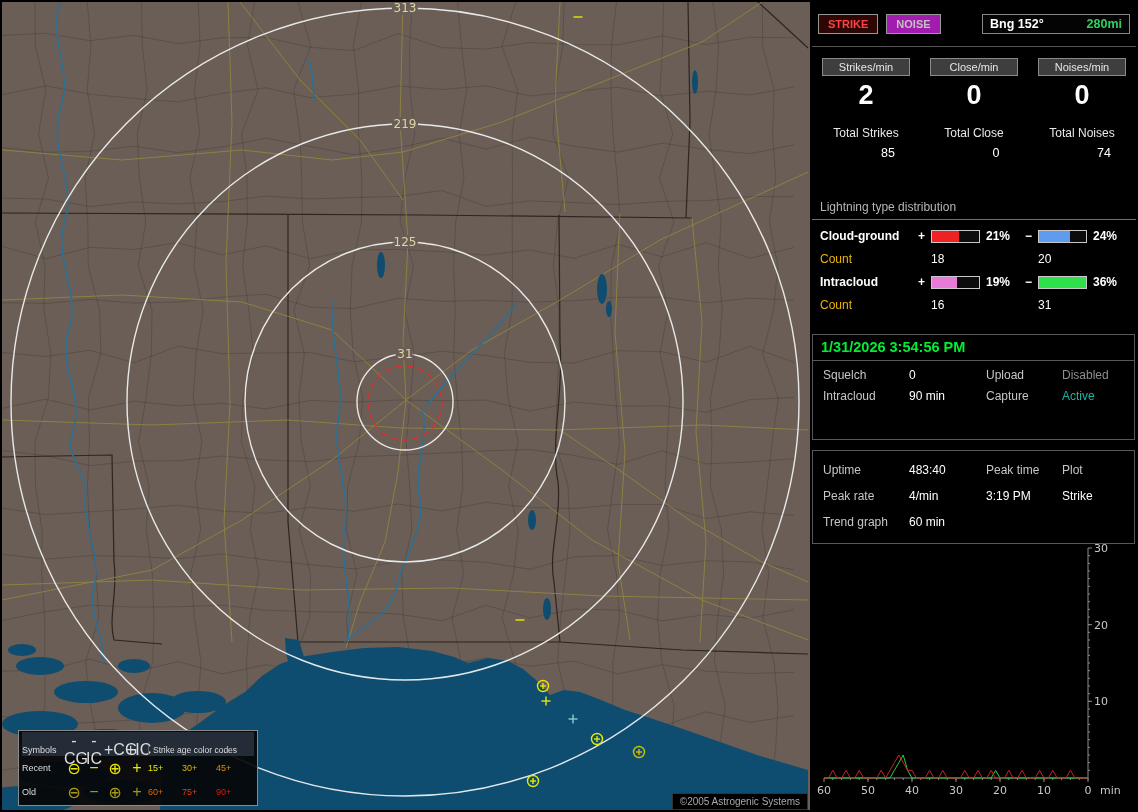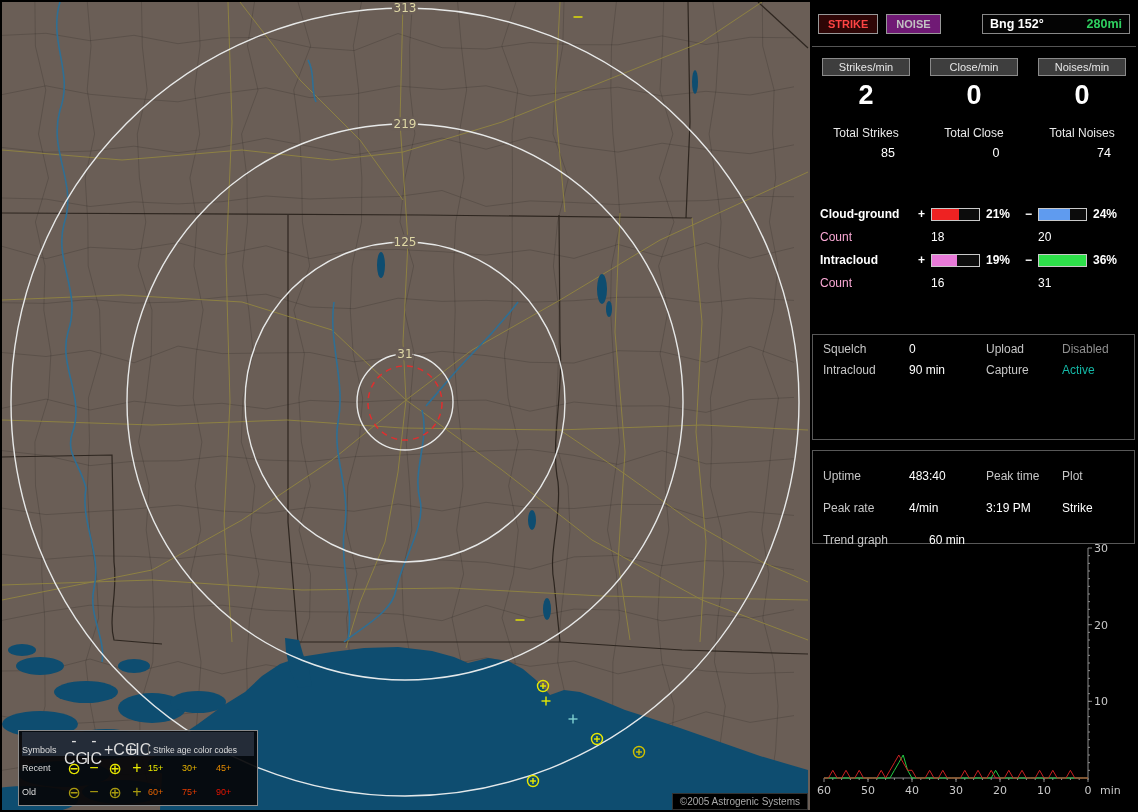--- a/index.html
+++ b/index.html
@@ -24,52 +24,52 @@
   .lg-agecell{font-weight:normal;}
   #map-copyright{position:absolute;right:2px;bottom:0;background:#000;color:#a8a8a8;
                  font-size:10px;padding:2px 7px;border:1px solid #333;}
 
   
   #panel{position:absolute;left:812px;top:2px;width:324px;height:808px;background:#000;color:#fff;font-size:12px;}
   #topbar{position:absolute;top:0;left:0;right:0;height:45px;border-bottom:1px solid #555;
           display:flex;align-items:center;gap:8px;padding:0 6px;box-sizing:border-box;}
   .mode-btn{height:20px;font-size:11px;font-weight:bold;padding:1px 9px;cursor:pointer;}
   #strike-btn{color:#ff4444;background:#2e0606;border:1px solid #989898;}
-  #noise-btn{color:#c2c2c2;background:#701a75;border:1px solid #989898;}
+  #noise-btn{color:#c2c2c2;background:#a21caf;border:1px solid #989898;}
   #bng-box{margin-left:auto;width:132px;border:1px solid #888;background:#040404;
            display:flex;justify-content:space-between;padding:2px 7px;font-weight:bold;font-size:12.5px;}
   #bng-box .dist{color:#2fd060;}
 
   #rates{position:absolute;top:50px;left:0;right:0;display:grid;grid-template-columns:1fr 1fr 1fr;text-align:center;}
   .rate-btn{width:88px;margin:6px auto 0;height:18px;font-size:11px;color:#e6e6e6;background:#3e3e3e;
             border:1px solid #8a8a8a;padding:0;}
   .rate-val{font-size:27px;font-weight:bold;margin-top:4px;height:40px;}
   .total-label{font-size:12px;color:#e8e8e8;margin-top:6px;}
   .total-val{font-size:12.5px;color:#fff;margin-top:6px;transform:translateX(22px);}
 
   #dist{position:absolute;top:196px;left:0;right:0;}
   #dist-title{color:#b5b5b5;padding:2px 8px 5px;border-bottom:1px solid #707070;}
   .dist-row{display:grid;grid-template-columns:98px 13px 55px 39px 13px 55px 39px;
             align-items:center;padding-left:8px;margin-top:9px;}
   .d-label{font-weight:bold;}
-  .d-label.dim{font-weight:normal;color:#f9a8d4;}
+  .d-label.dim{font-weight:normal;color:#eab308;}
   .d-sign{font-weight:bold;}
   .d-bar{height:11px;border:1px solid #c9c9c9;background:#0c0c0c;display:block;margin-right:6px;}
   .d-fill{display:block;height:100%;}
   .d-pct{font-weight:bold;}
 
   #date-box{position:absolute;top:332px;left:0;right:1px;height:104px;border:1px solid #585858;background:#000;}
   #datetime{color:#00ee33;font-weight:bold;font-size:14.5px;padding:4px 8px 5px;border-bottom:1px solid #585858;}
   .kv-grid{display:grid;grid-template-columns:86px 77px 76px auto;padding:0 10px;margin-top:7px;}
   .k{color:#c6c6c6;}
   .v{color:#fff;}
 
   #session-box{position:absolute;top:448px;left:0;right:1px;height:92px;border:1px solid #585858;background:#000;}
-  #session-box .kv-grid{margin-top:18px;}
-  #trend-row{margin-top:13px;gap:20px;}
+  #session-box .kv-grid{margin-top:12px;}
+  #trend-row{margin-top:13px;}
 
   #trend-wrap{position:absolute;top:540px;left:0;width:324px;height:268px;}
   #trend-svg{display:block;width:324px;height:268px;}
   .axis{stroke:#8d8d8d;stroke-width:1;}
   .tick{fill:#c9c9c9;font-size:11px;font-family:"DejaVu Sans",sans-serif;}
   .tick-mid{text-anchor:middle;}
 </style>
 </head>
 <body>
 
@@ -279,20 +279,21 @@
       </div>
       <div class="rate-col">
         <button class="rate-btn">Noises/min</button>
         <div class="rate-val">0</div>
         <div class="total-label">Total Noises</div>
         <div class="total-val">74</div>
       </div>
     </div>
 
     <div id="dist">
+      <div id="dist-title">Lightning type distribution</div>
 
       <div class="dist-row">
         <span class="d-label">Cloud-ground</span>
         <span class="d-sign">+</span>
         <span class="d-bar">
             <span class="d-fill" style="width: 58%; background: rgb(238, 34, 34);"></span>
           </span>
         <span class="d-pct">21%</span>
         <span class="d-sign">−</span>
         <span class="d-bar">
@@ -328,20 +329,21 @@
         <span></span>
         <span class="d-count">16</span>
         <span></span>
           <span></span>
         <span class="d-count">31</span>
         <span></span>
       </div>
     </div>
 
     <div id="date-box">
+      <div id="datetime">1/31/2026 3:54:56 PM</div>
       <div class="kv-grid">
         <span class="k">Squelch</span>
         <span class="v">0</span>
         <span class="k">Upload</span>
         <span style="color: rgb(143, 143, 143);">Disabled</span>
       </div>
       <div class="kv-grid">
         <span class="k">Intracloud</span>
         <span class="v">90 min</span>
         <span class="k">Capture</span>

